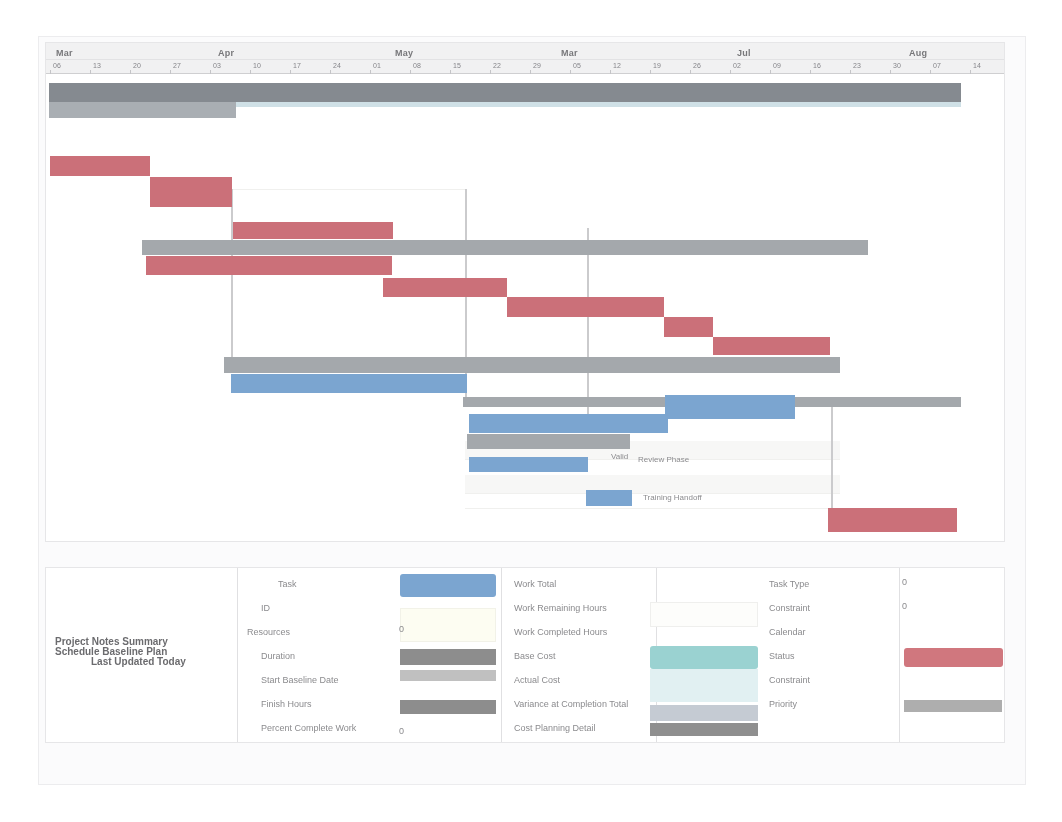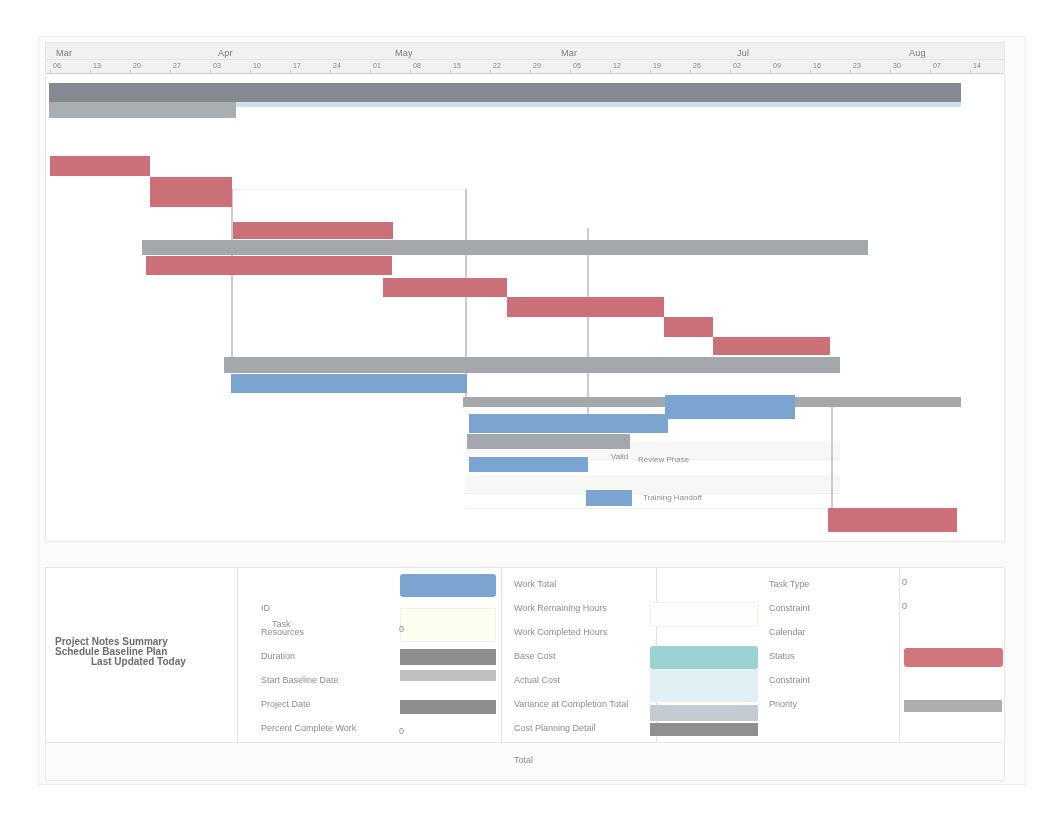--- a/index.html
+++ b/index.html
@@ -7,21 +7,21 @@
   #root{position:absolute;left:0;top:0;width:1062px;height:822px;background:#ffffff;}
 
   .win{position:absolute;left:38px;top:36px;width:988px;height:749px;
        background:#fbfbfc;border:1px solid #ececee;box-sizing:border-box;}
 
   .chart{position:absolute;left:6px;top:5px;width:960px;height:500px;
          background:#ffffff;border:1px solid #e6e6e8;box-sizing:border-box;overflow:hidden;}
   .ruler{position:absolute;left:0;top:0;width:100%;height:31px;background:#f1f1f2;
          border-bottom:1px solid #cfcfd1;box-sizing:border-box;}
   .ruler .mrow{position:absolute;left:0;top:0;width:100%;height:16px;border-bottom:1px solid #e2e2e4;}
-  .mlabel{position:absolute;top:4px;font-size:9px;line-height:12px;color:#77777a;letter-spacing:.2px;font-weight:normal;}
+  .mlabel{position:absolute;top:4px;font-size:9px;line-height:12px;color:#77777a;letter-spacing:.2px;font-weight:bold;}
   .dlabel{position:absolute;top:18px;font-size:7px;line-height:10px;color:#85858a;}
   .tick{position:absolute;top:27px;width:1px;height:4px;background:#c4c4c7;}
 
   .bar{position:absolute;}
   .vline{position:absolute;width:2px;background:#cbcbcd;}
   .shade{position:absolute;background:#f7f7f6;}
   .tasklabel{position:absolute;font-size:8px;color:#8c8c8f;line-height:10px;white-space:nowrap;}
 
   .props{position:absolute;left:6px;top:530px;width:960px;height:176px;
          background:#ffffff;border:1px solid #e6e6e8;box-sizing:border-box;}
@@ -155,26 +155,26 @@
           <div class="pdiv" style="left: 455px;"></div>
           <div class="pdiv" style="left: 610px;"></div>
           <div class="pdiv" style="left: 853px;"></div>
         </div>
     <div id="panel-notes">
           <div class="note" style="left: 9px; top: 69px;">Project Notes Summary</div>
           <div class="note" style="left: 9px; top: 79px;">Schedule Baseline Plan</div>
           <div class="note" style="left: 9px; top: 89px; padding-left: 36px;">Last Updated Today</div>
         </div>
     <div id="panel-cols">
-          <div class="lbl" style="left: 226px; top: 11px; margin-top: 40px;">Task</div>
+          <div class="lbl" style="left: 232px; top: 11px;">Task</div>
           <div class="lbl" style="left: 215px; top: 35px; text-align: right;">ID</div>
-          <div class="lbl" style="left: 215px; top: 59px;">Resources</div>
+          <div class="lbl" style="left: 201px; top: 59px;">Resources</div>
           <div class="lbl" style="left: 215px; top: 83px;">Duration</div>
           <div class="lbl" style="left: 215px; top: 107px;">Start Baseline Date</div>
-          <div class="lbl" style="left: 215px; top: 131px;">Project Date</div>
+          <div class="lbl" style="left: 215px; top: 131px;">Finish Hours</div>
           <div class="lbl" style="left: 215px; top: 155px;">Percent Complete Work</div>
           <div class="pill" style="left: 354px; top: 6px; width: 96px; height: 23px; background: rgb(123, 165, 208);"></div>
           <div class="vbox" style="left: 354px; top: 40px; width: 96px; height: 34px; background: rgb(253, 253, 242); border: 1px solid rgb(242, 242, 232);"></div>
           <div class="vbox" style="left: 354px; top: 81px; width: 96px; height: 16px; background: rgb(141, 141, 141);"></div>
           <div class="vbox" style="left: 354px; top: 102px; width: 96px; height: 11px; background: rgb(192, 192, 192);"></div>
           <div class="vbox" style="left: 354px; top: 132px; width: 96px; height: 14px; background: rgb(141, 141, 141);"></div>
           <div class="val" style="left: 353px; top: 56px; color: rgb(139, 139, 142);">0</div>
           <div class="val" style="left: 353px; top: 158px; color: rgb(139, 139, 142);">0</div>
           <div class="lbl" style="left: 468px; top: 11px;">Work Total</div>
           <div class="lbl" style="left: 468px; top: 35px;">Work Remaining Hours</div>
@@ -194,17 +194,14 @@
           <div class="lbl" style="left: 723px; top: 83px;">Status</div>
           <div class="lbl" style="left: 723px; top: 107px;">Constraint</div>
           <div class="lbl" style="left: 723px; top: 131px;">Priority</div>
           <div class="pill" style="left: 858px; top: 80px; width: 99px; height: 19px; background: rgb(208, 119, 126);"></div>
           <div class="vbox" style="left: 858px; top: 132px; width: 98px; height: 12px; background: rgb(174, 174, 174);"></div>
           <div class="val" style="left: 856px; top: 9px; color: rgb(139, 139, 142);">0</div>
           <div class="val" style="left: 856px; top: 33px; color: rgb(139, 139, 142);">0</div>
         </div>
   </div>
 
-  <div class="pfoot">
-    <span class="foottxt" style="left:468px;top:12px;">Total</span>
-  </div>
  </div>
 </div>
 
 </body></html>

